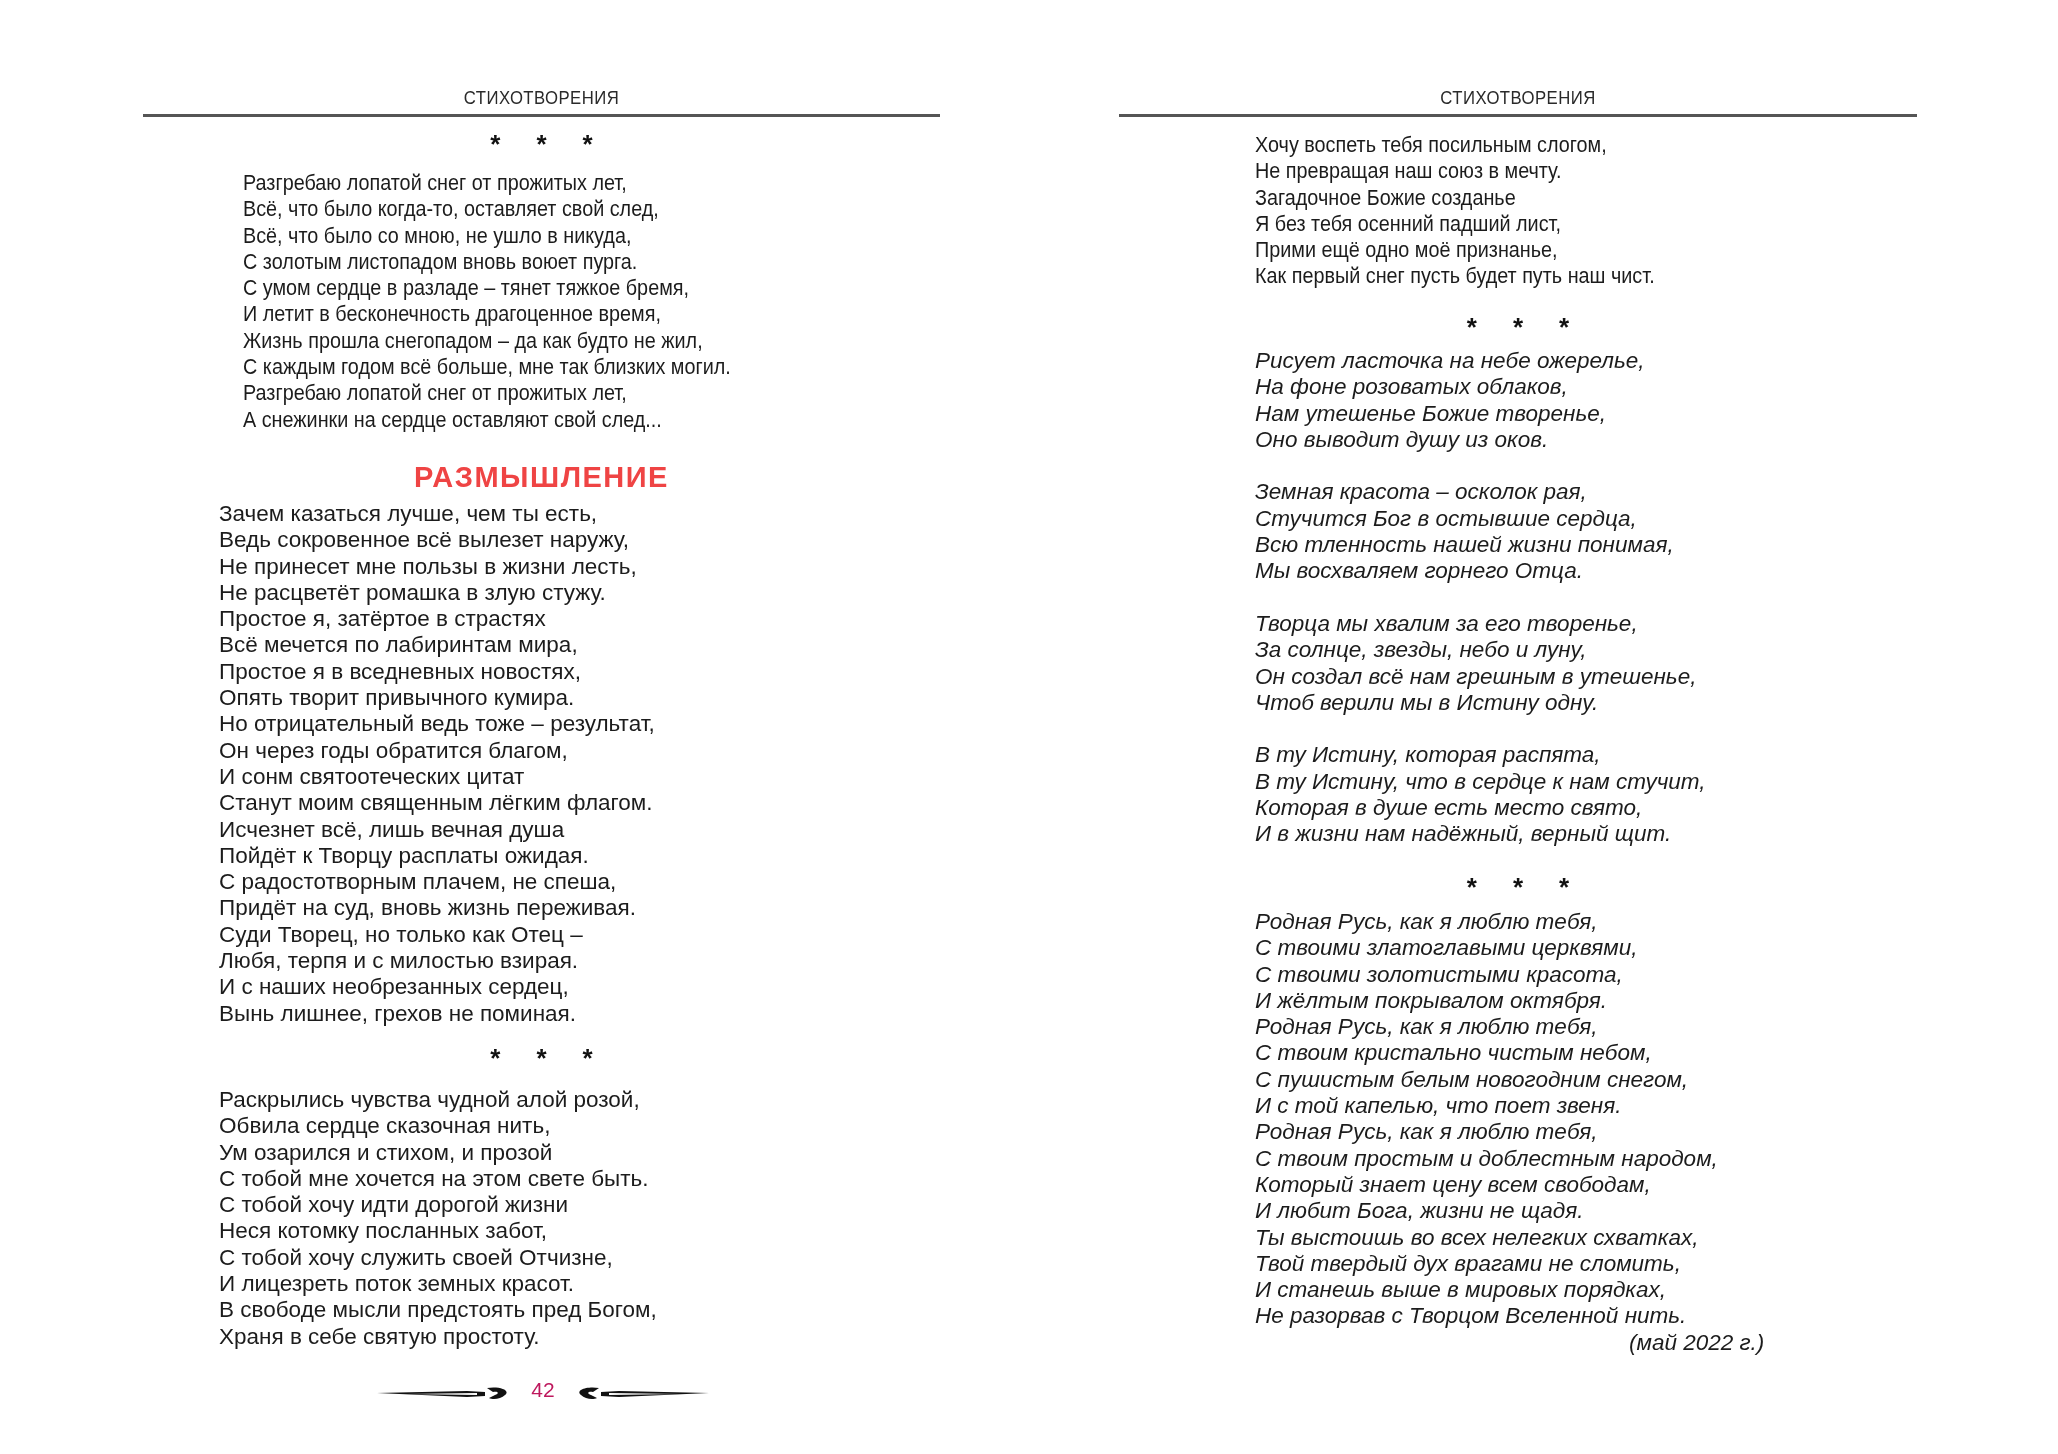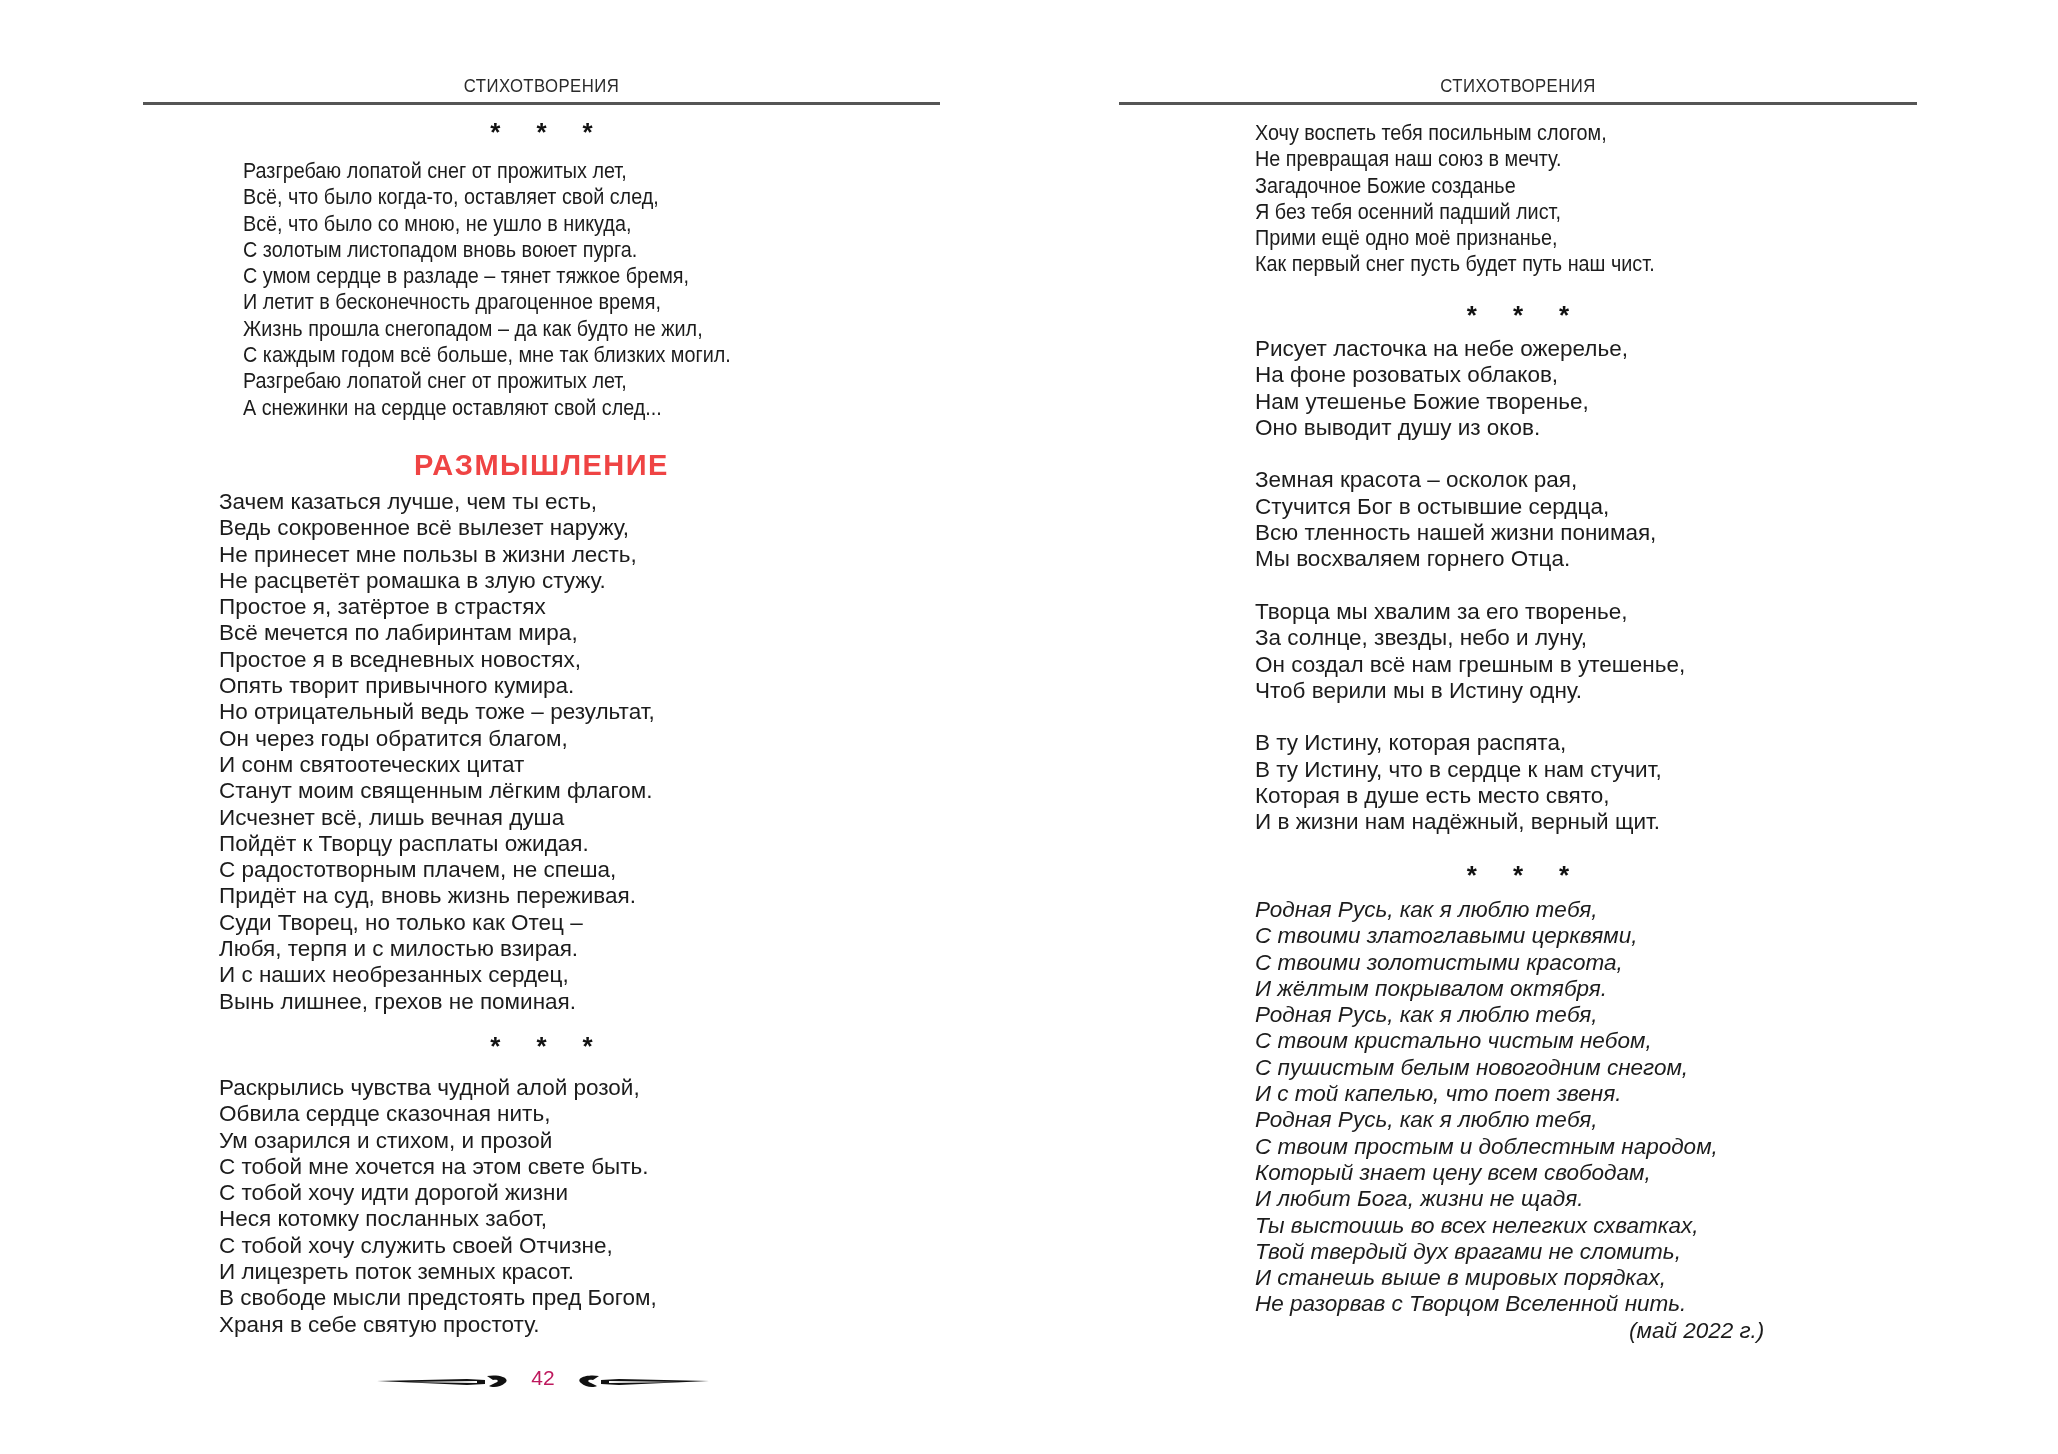--- a/index.html
+++ b/index.html
@@ -1,18 +1,18 @@
 <!DOCTYPE html>
 <html><head>
 <meta charset="utf-8">
 <style>
   html, body { margin:0; padding:0; background:#ffffff; }
   body { width:2058px; height:1454px; position:relative; overflow:hidden;
          font-family:"Liberation Sans", sans-serif; color:#1c1c1c; }
-  .page { position:absolute; top:0; height:1106px; }
+  .page { position:absolute; top:12px; height:1106px; }
   .page.left { left:143px; width:797px; }
   .page.right { left:1119px; width:798px; }
   .running-head { position:absolute; top:75px; left:0; right:0; text-align:center;
          font-size:19px; letter-spacing:0.5px; color:#2a2a2a;
          transform:scaleX(0.88); transform-origin:center; }
   .rule { position:absolute; top:102px; left:0; right:0; height:3px; background:#555; }
   .stars { position:absolute; left:0; right:0; text-align:center; font-size:26px;
            font-weight:bold; letter-spacing:18px; color:#111; line-height:26px; }
   .stars span { display:inline-block; margin-left:18px; }
   .block { position:absolute; font-size:22.5px; line-height:26.3px; white-space:nowrap; }
@@ -118,21 +118,21 @@
     <span class="ln">Загадочное Божие созданье</span>
     <span class="ln">Я без тебя осенний падший лист,</span>
     <span class="ln">Прими ещё одно моё признанье,</span>
     <span class="ln">Как первый снег пусть будет путь наш чист.</span>
   </div>
 
   <div class="stars" style="top:302px;">
     <span>*</span><span>*</span><span>*</span>
   </div>
 
-  <div class="block" style="top:336px; left:136px;">
+  <div class="block" style="top:336px; left:136px;font-style:italic;">
     <span class="ln">Рисует ласточка на небе ожерелье,</span>
     <span class="ln">На фоне розоватых облаков,</span>
     <span class="ln">Нам утешенье Божие творенье,</span>
     <span class="ln">Оно выводит душу из оков.</span>
     <span class="ln"></span>
     <span class="ln">Земная красота – осколок рая,</span>
     <span class="ln">Стучится Бог в остывшие сердца,</span>
     <span class="ln">Всю тленность нашей жизни понимая,</span>
     <span class="ln">Мы восхваляем горнего Отца.</span>
     <span class="ln"></span>

